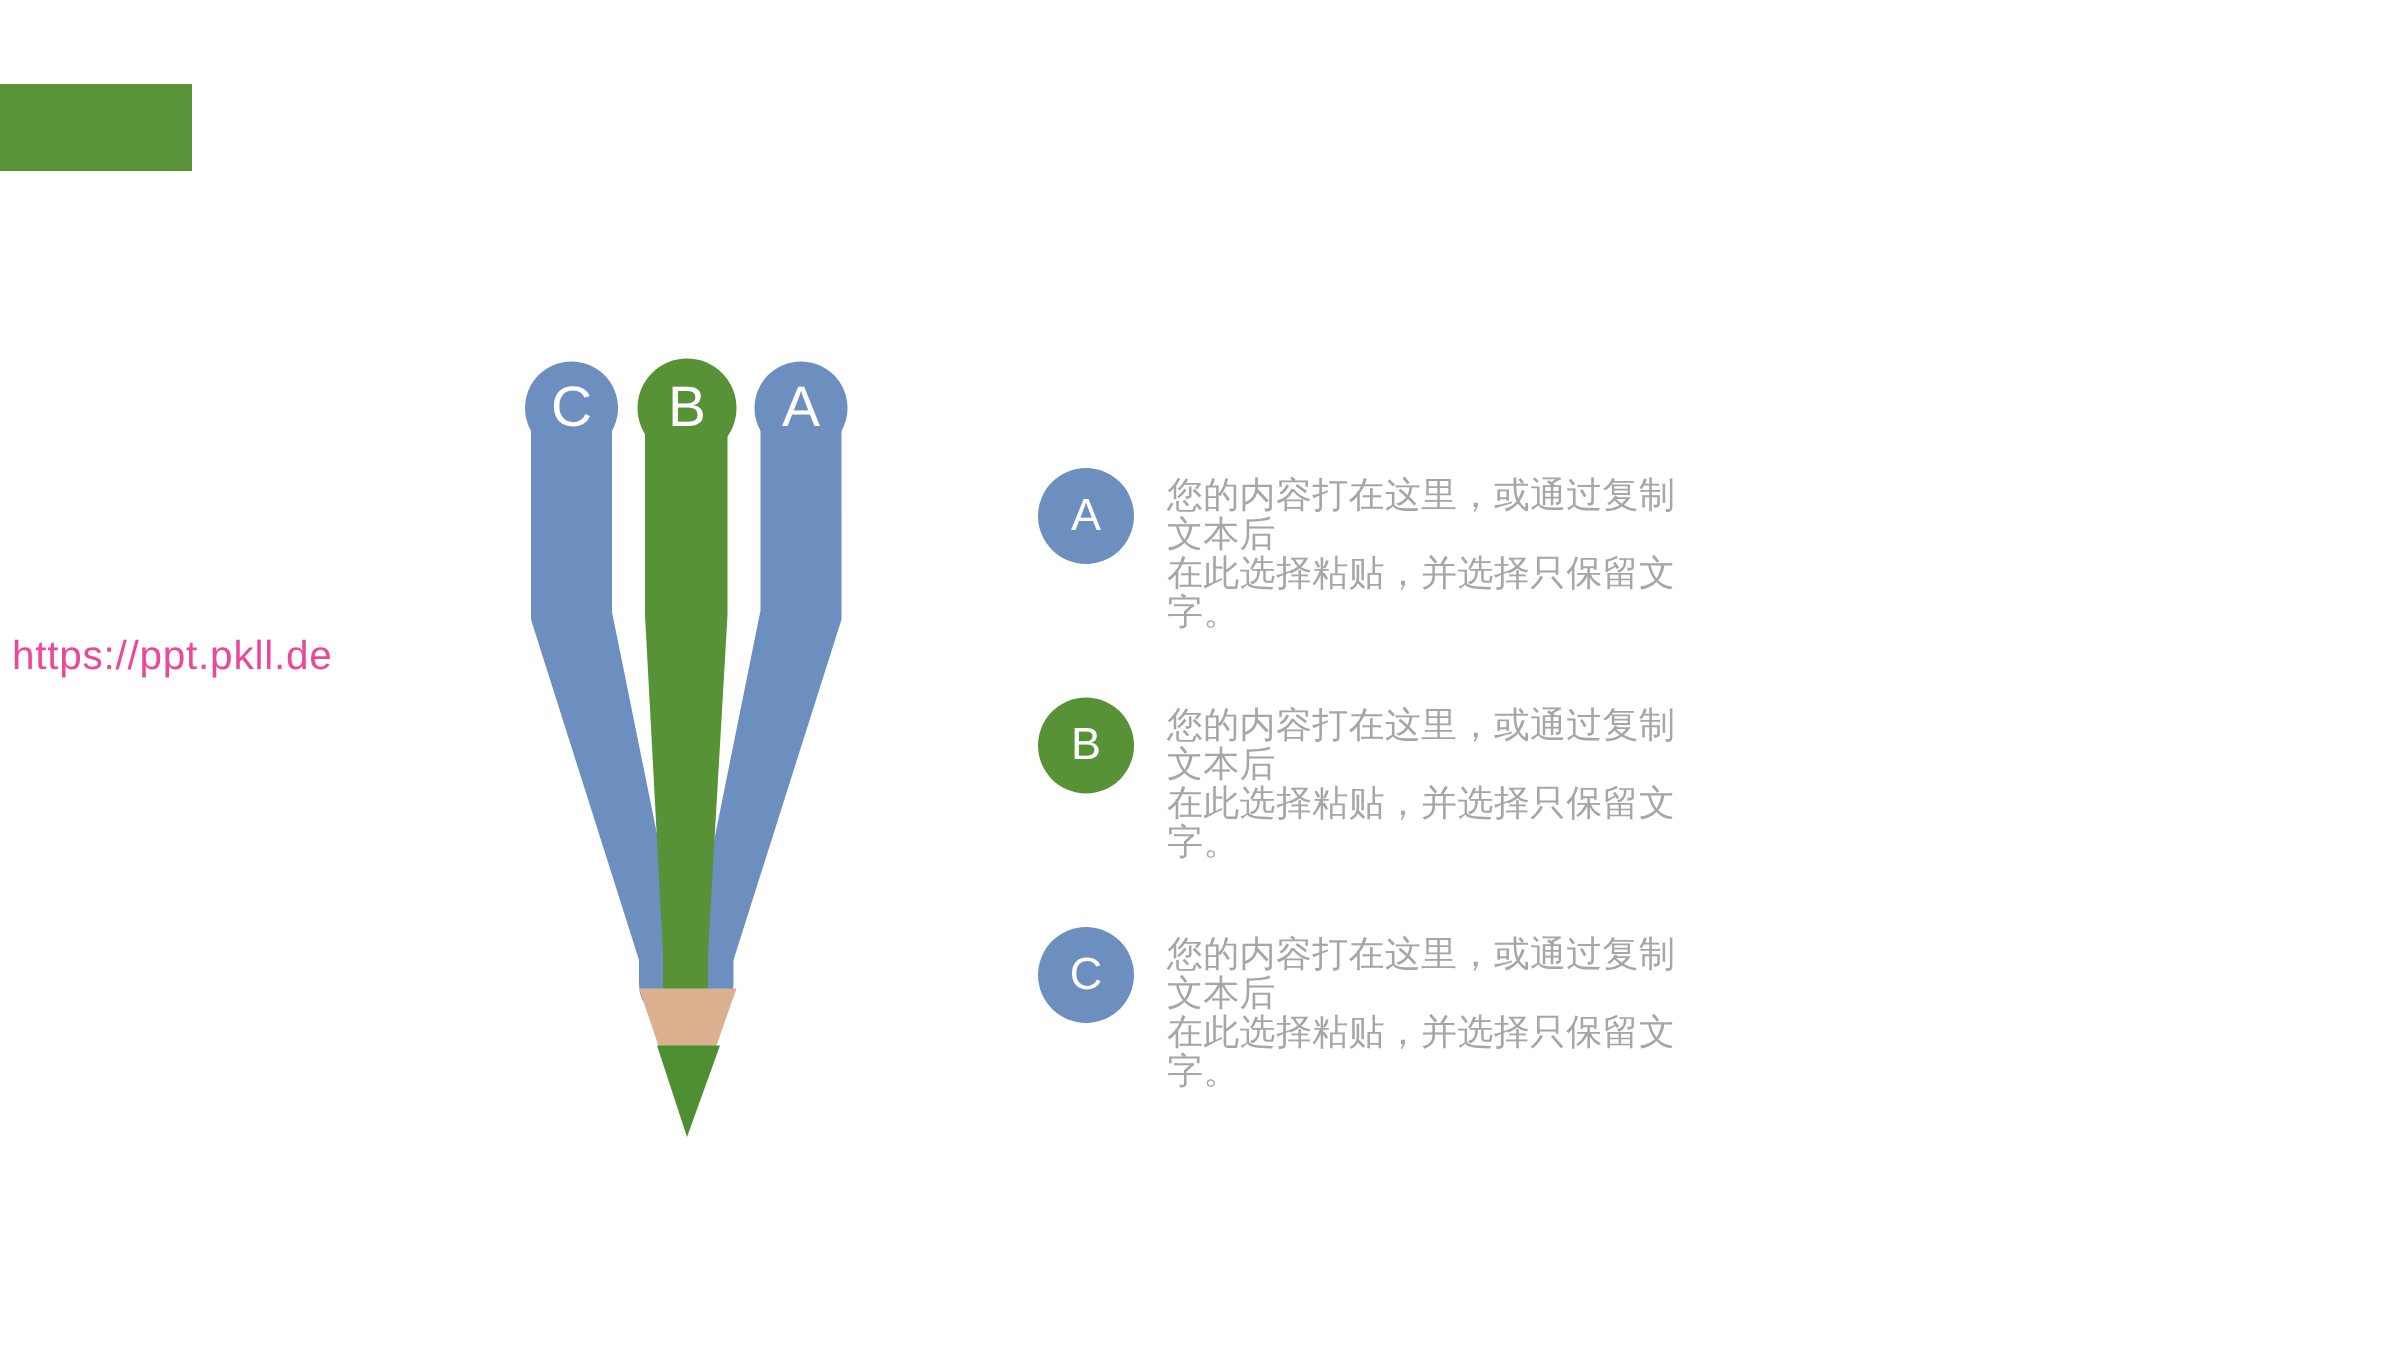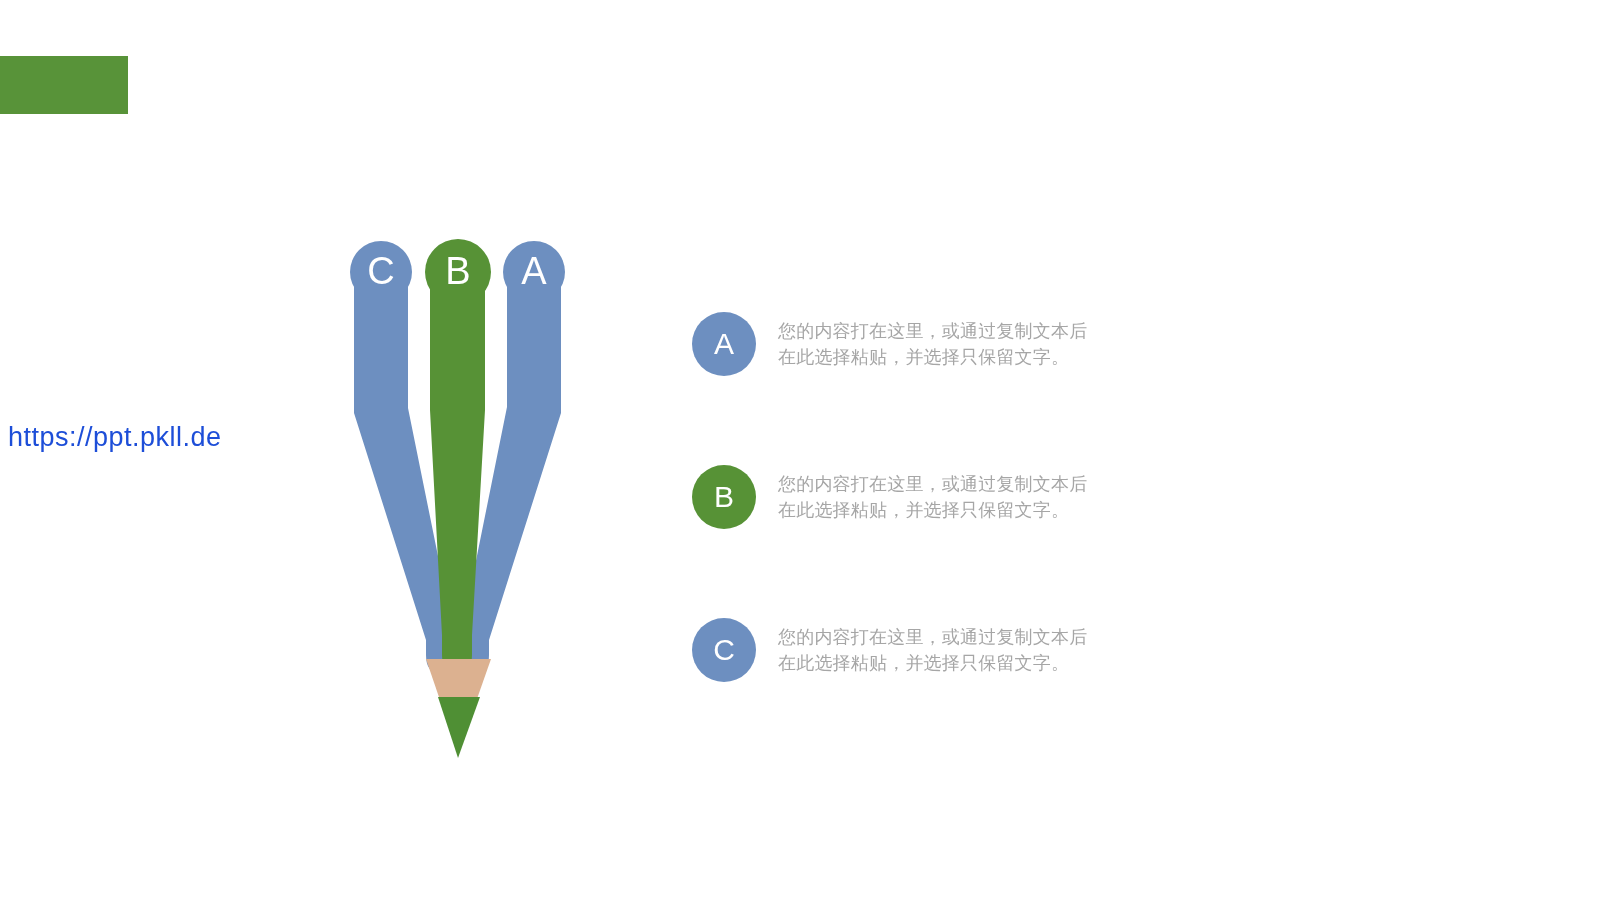--- a/index.html
+++ b/index.html
@@ -41,21 +41,21 @@
     letter-spacing: 1px;
     white-space: nowrap;
   }
 
   
   #watermark {
     position: absolute;
     left: 8px;
     top: 422px;
     font-size: 27px;
-    color: #1d4ed8;
+    color: #ec4899;
     letter-spacing: 0.5px;
     white-space: nowrap;
     user-select: none;
   }
 
   
   #pencil-graphic {
     position: absolute;
     left: 330px;
     top: 225px;
@@ -100,21 +100,21 @@
     line-height: 64px;
     text-align: center;
   }
   .bullet-badge.blue { background: #6d8fc0; }
   .bullet-badge.green { background: #579236; }
   .bullet-text {
     position: absolute;
     left: 86px;
     top: 6px;
     width: 360px;
-    font-size: 18px;
+    font-size: 24px;
     line-height: 26px;
     color: #a6a6a6;
     letter-spacing: 0.2px;
   }
 </style>
 </head>
 <body>
 
 <div id="header">
   <div id="header-accent"></div>

